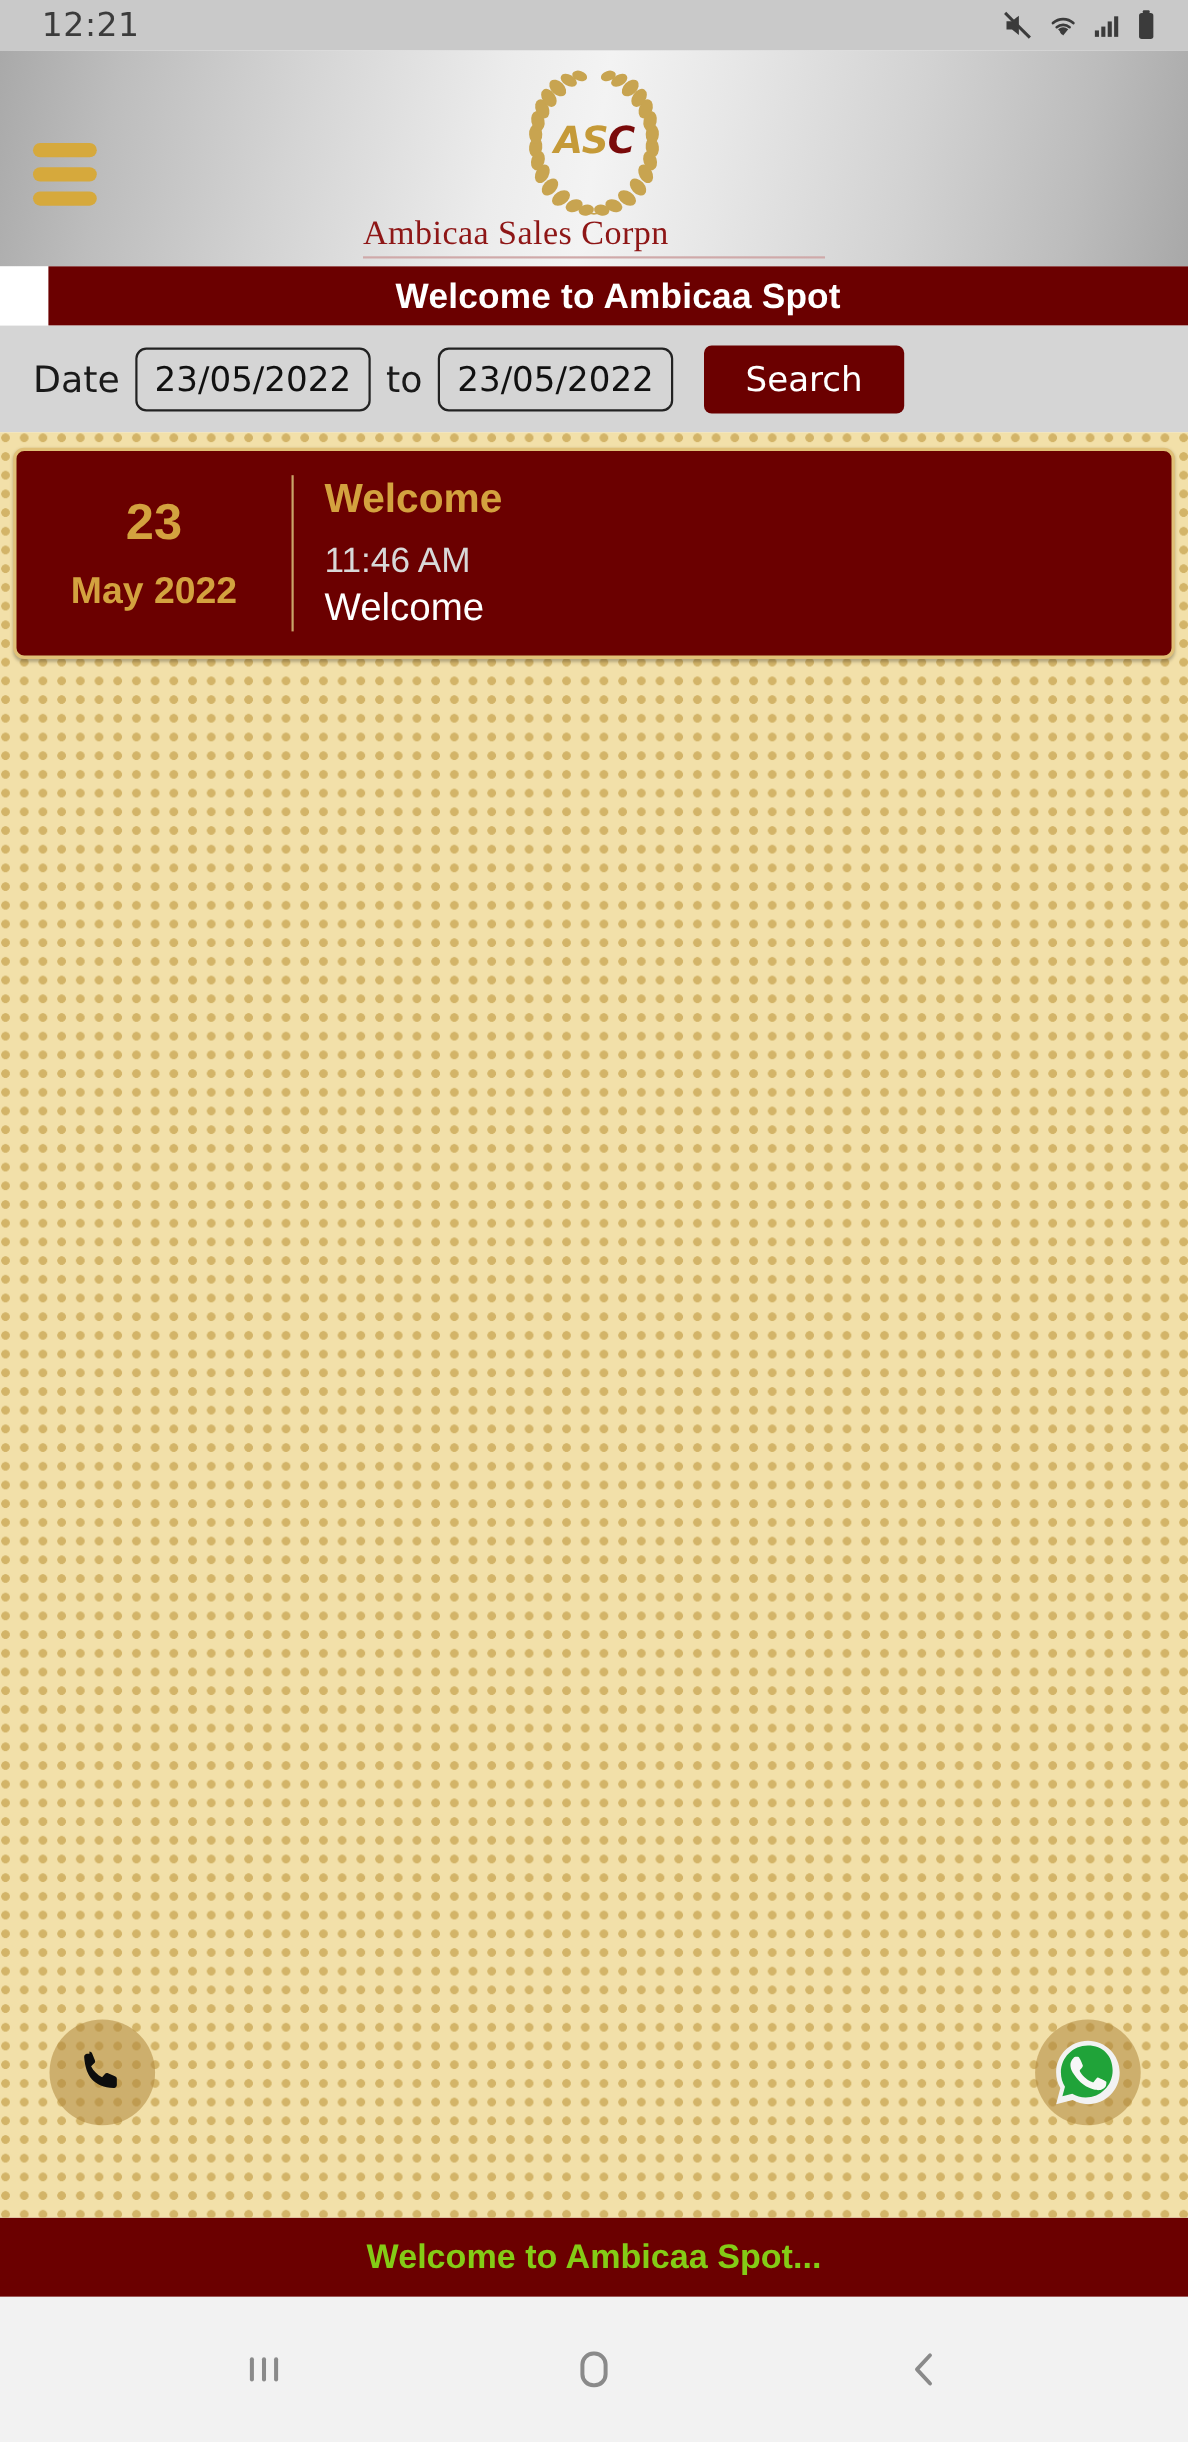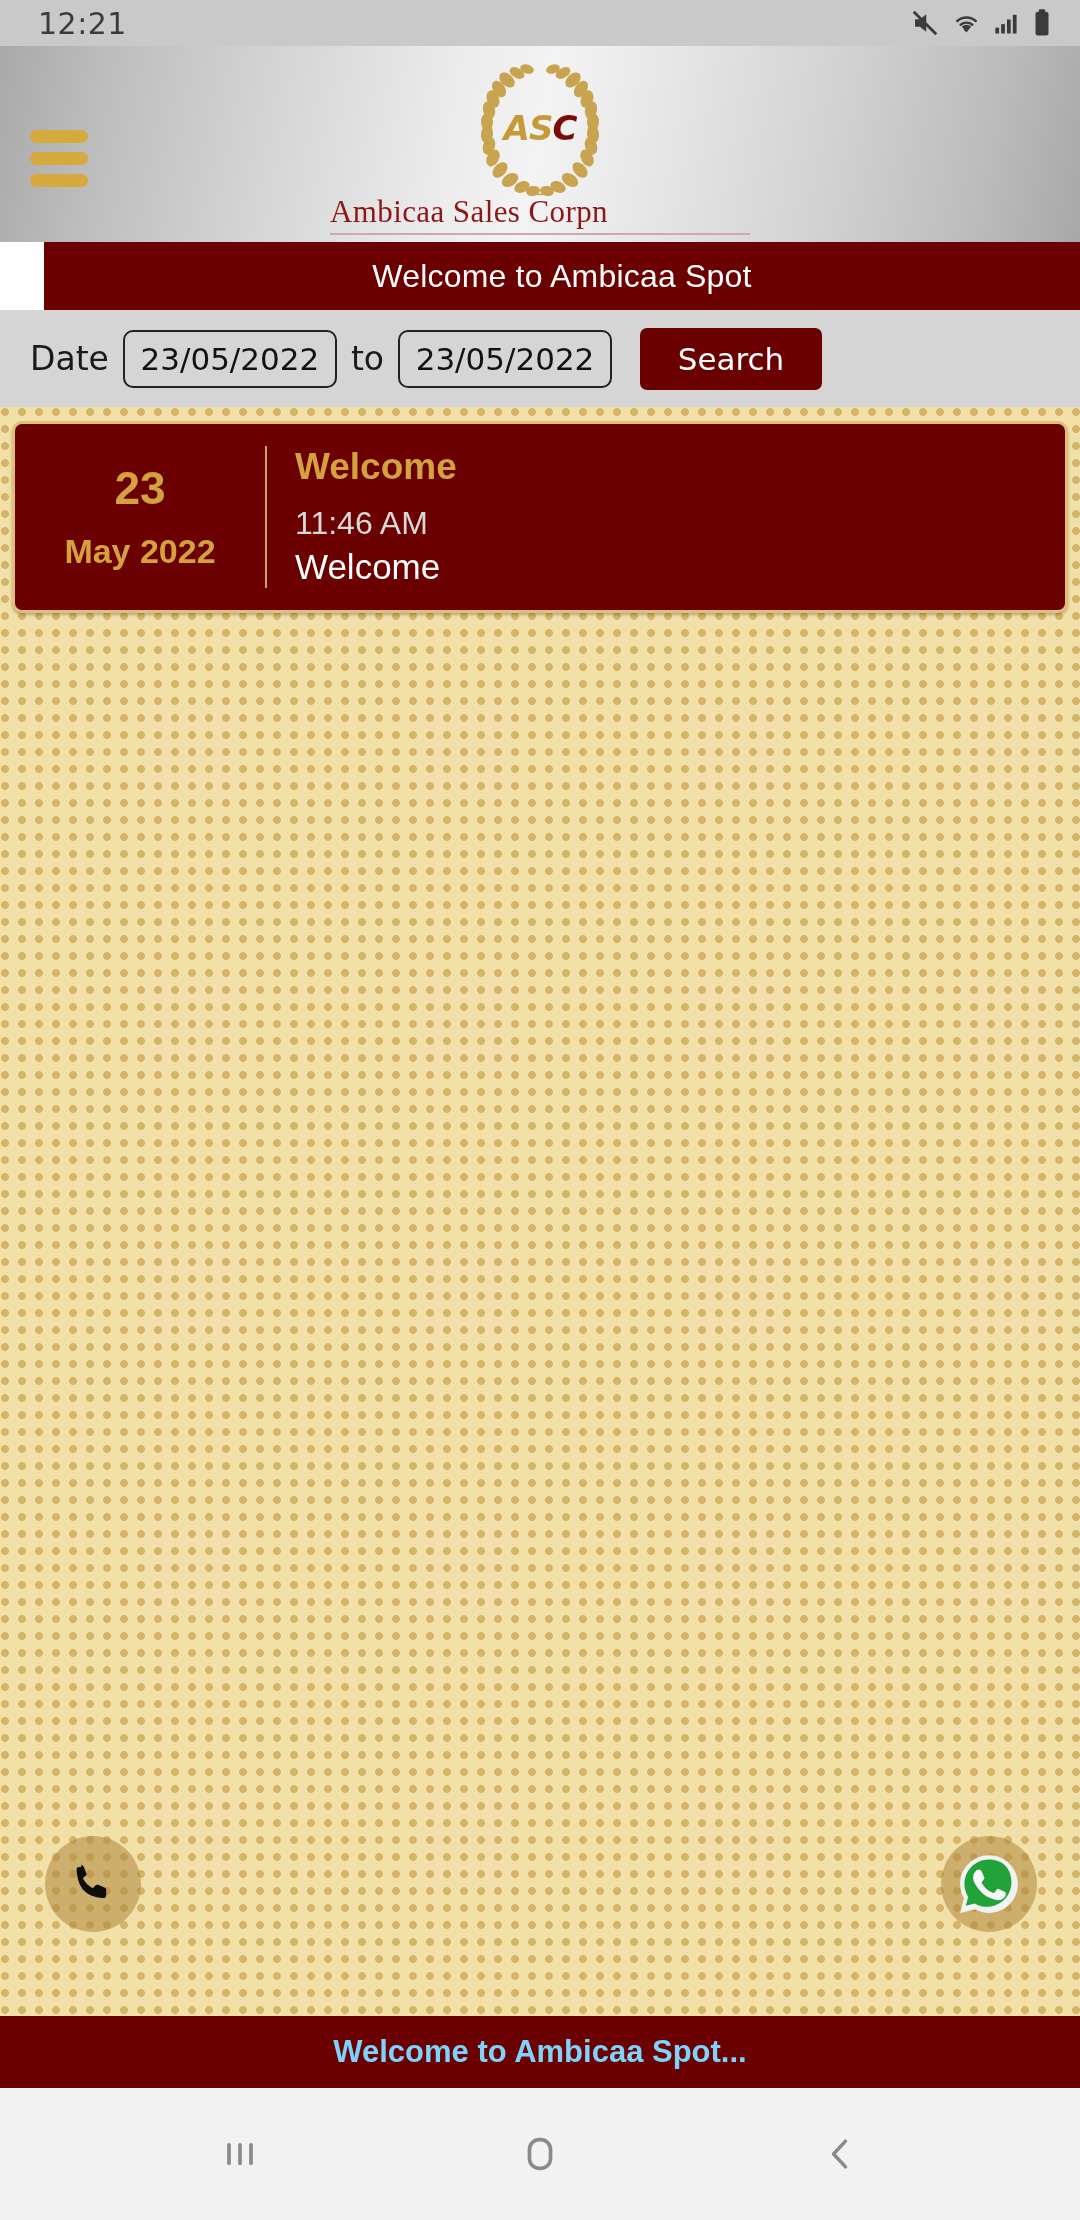--- a/index.html
+++ b/index.html
@@ -108,29 +108,29 @@
     letter-spacing: 0.4px;
     margin-top: -6px;
     padding-bottom: 3px;
     border-bottom: 2px solid #cfa9a9;
     width: 420px;
     text-align: left;
   }
 
   
   .welcome-bar {
-    height: 68px;
+    height: 54px;
     flex: none;
     background: #6b0000;
     color: #ffffff;
     display: flex;
     align-items: center;
     justify-content: center;
     font-size: 32px;
-    font-weight: normal;
+    font-weight: bold;
     letter-spacing: 0.2px;
     margin-left: 44px;
   }
 
   
   .date-bar {
     height: 97px;
     flex: none;
     background: #d5d5d5;
     display: flex;
@@ -257,21 +257,21 @@
   }
   .fab-call { left: 45px;  bottom: 84px; }
   .fab-whatsapp { right: 43px; bottom: 84px; }
   .fab svg { display: block; }
 
   
   .footer-bar {
     height: 72px;
     flex: none;
     background: #6b0000;
-    color: #7dd3fc;
+    color: #84cc16;
     display: flex;
     align-items: center;
     justify-content: center;
     font-size: 31px;
     font-weight: bold;
   }
 
   
   .nav-bar {
     height: 132px;

